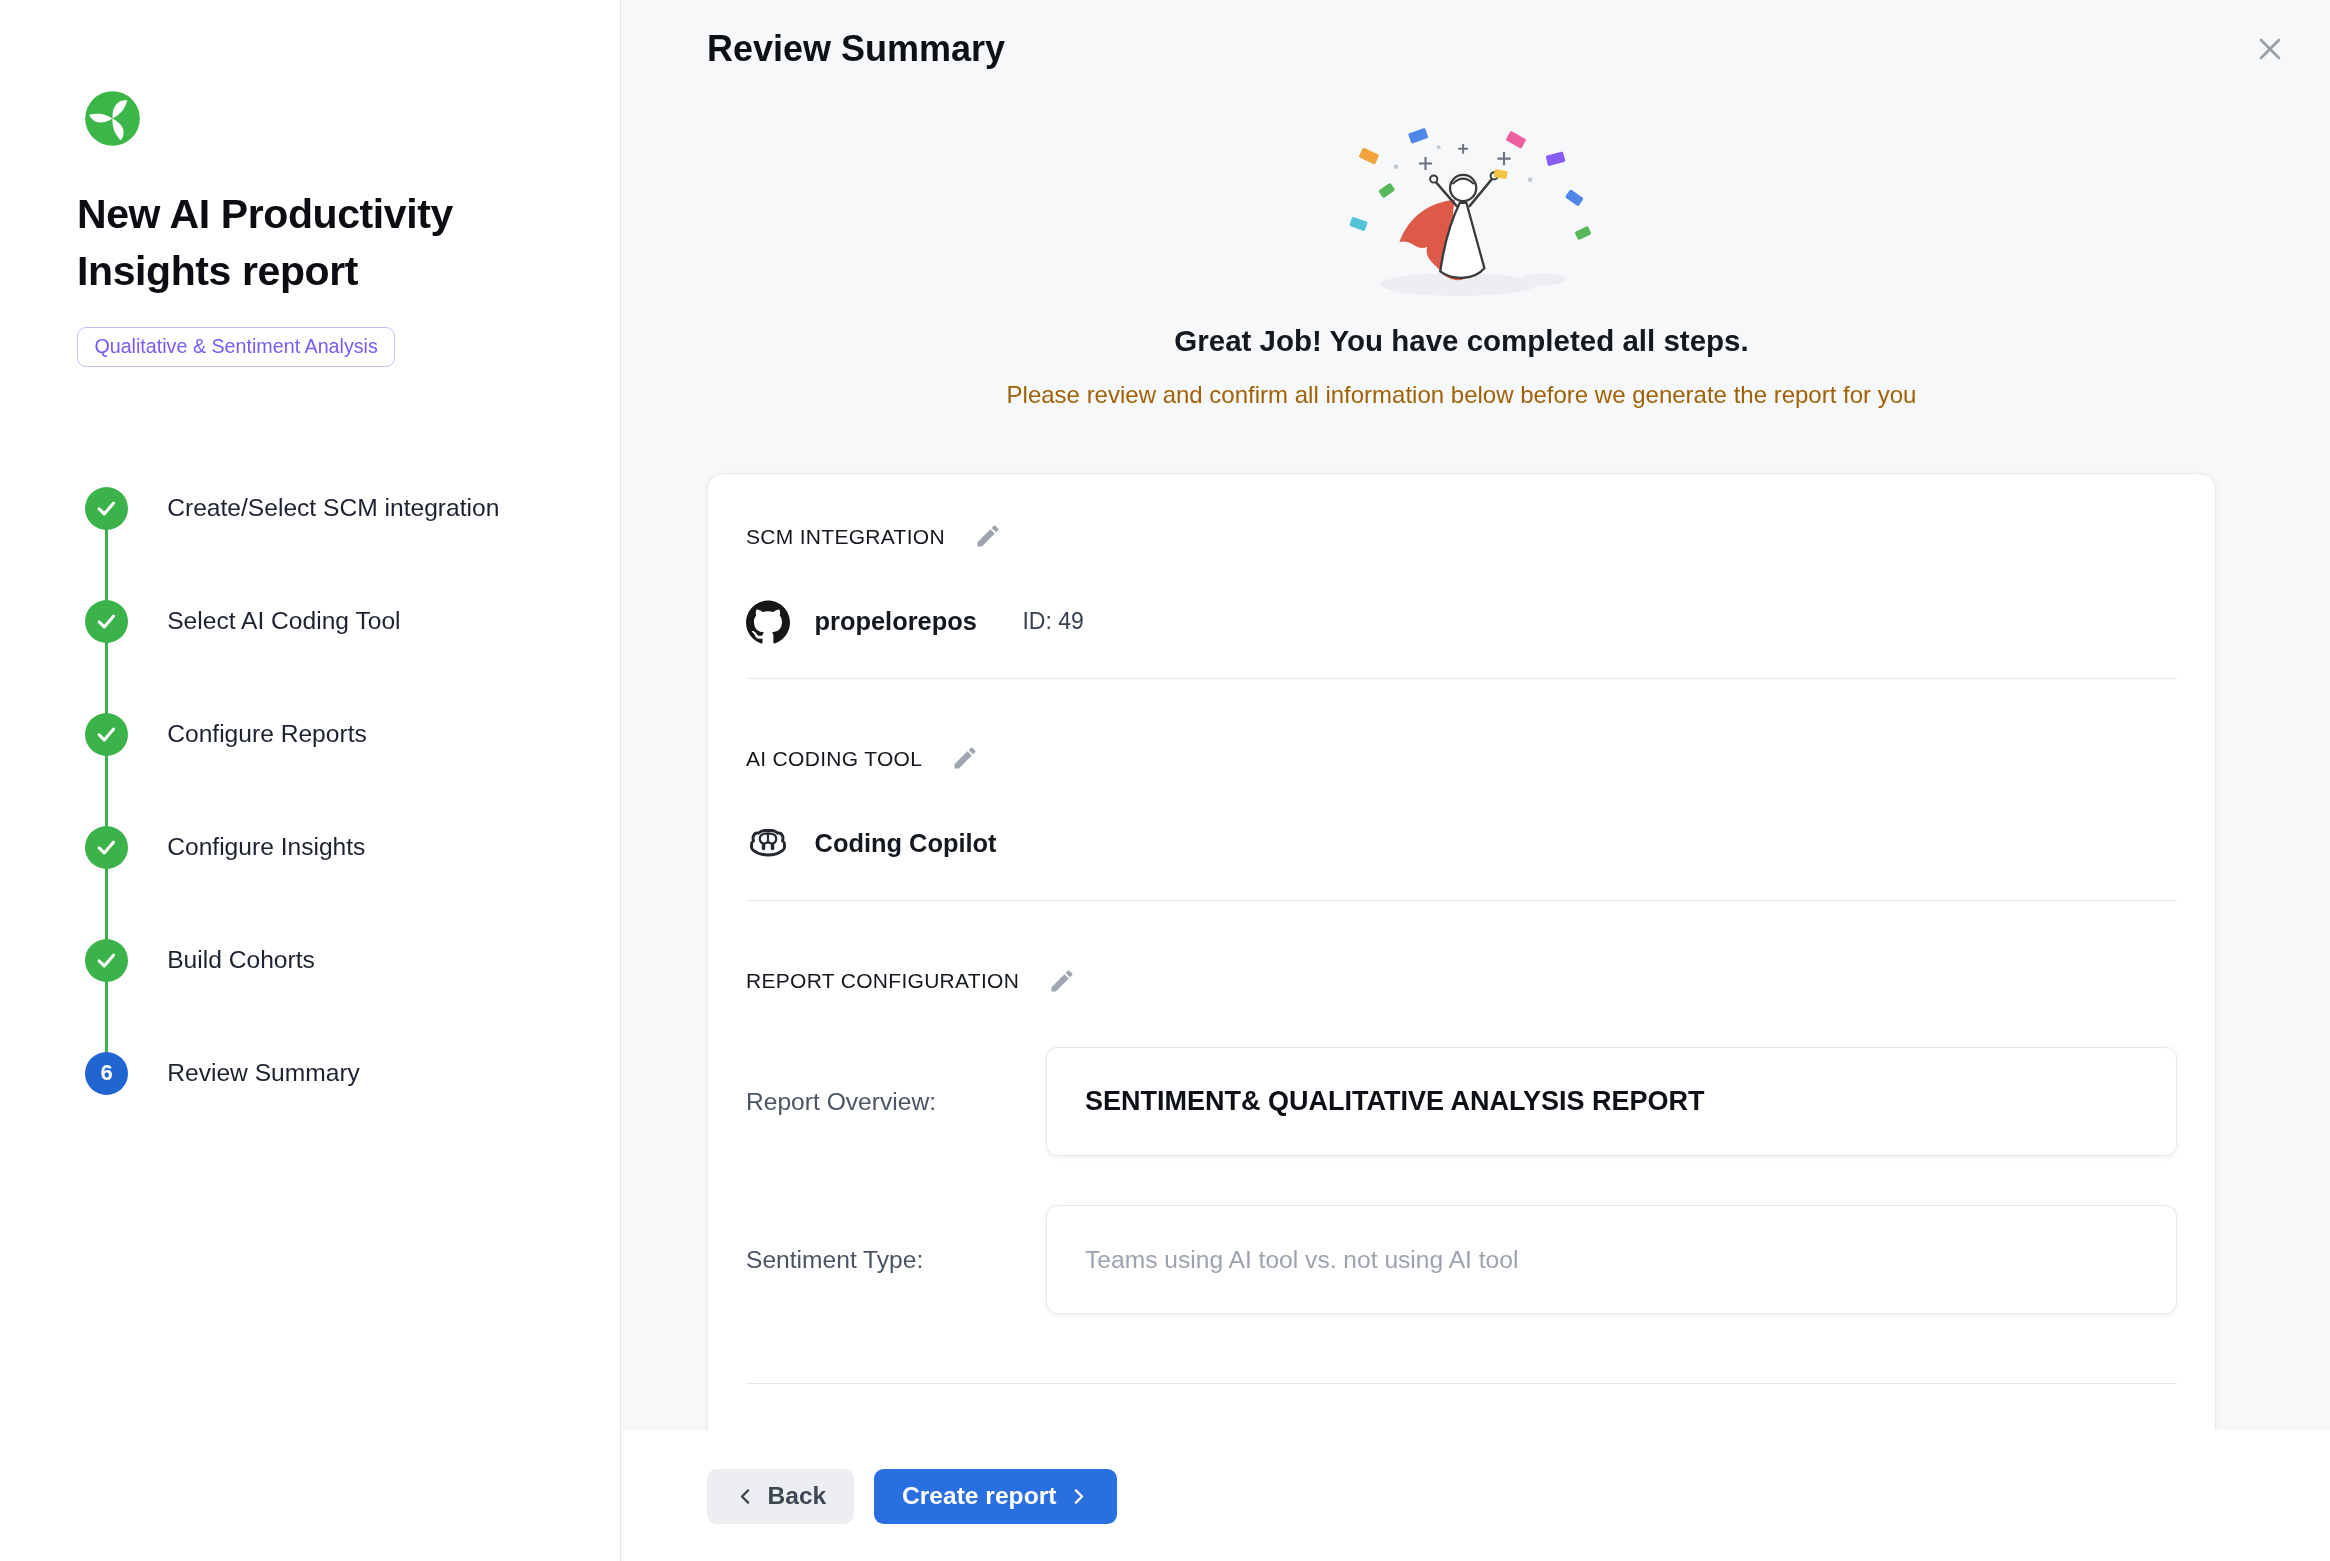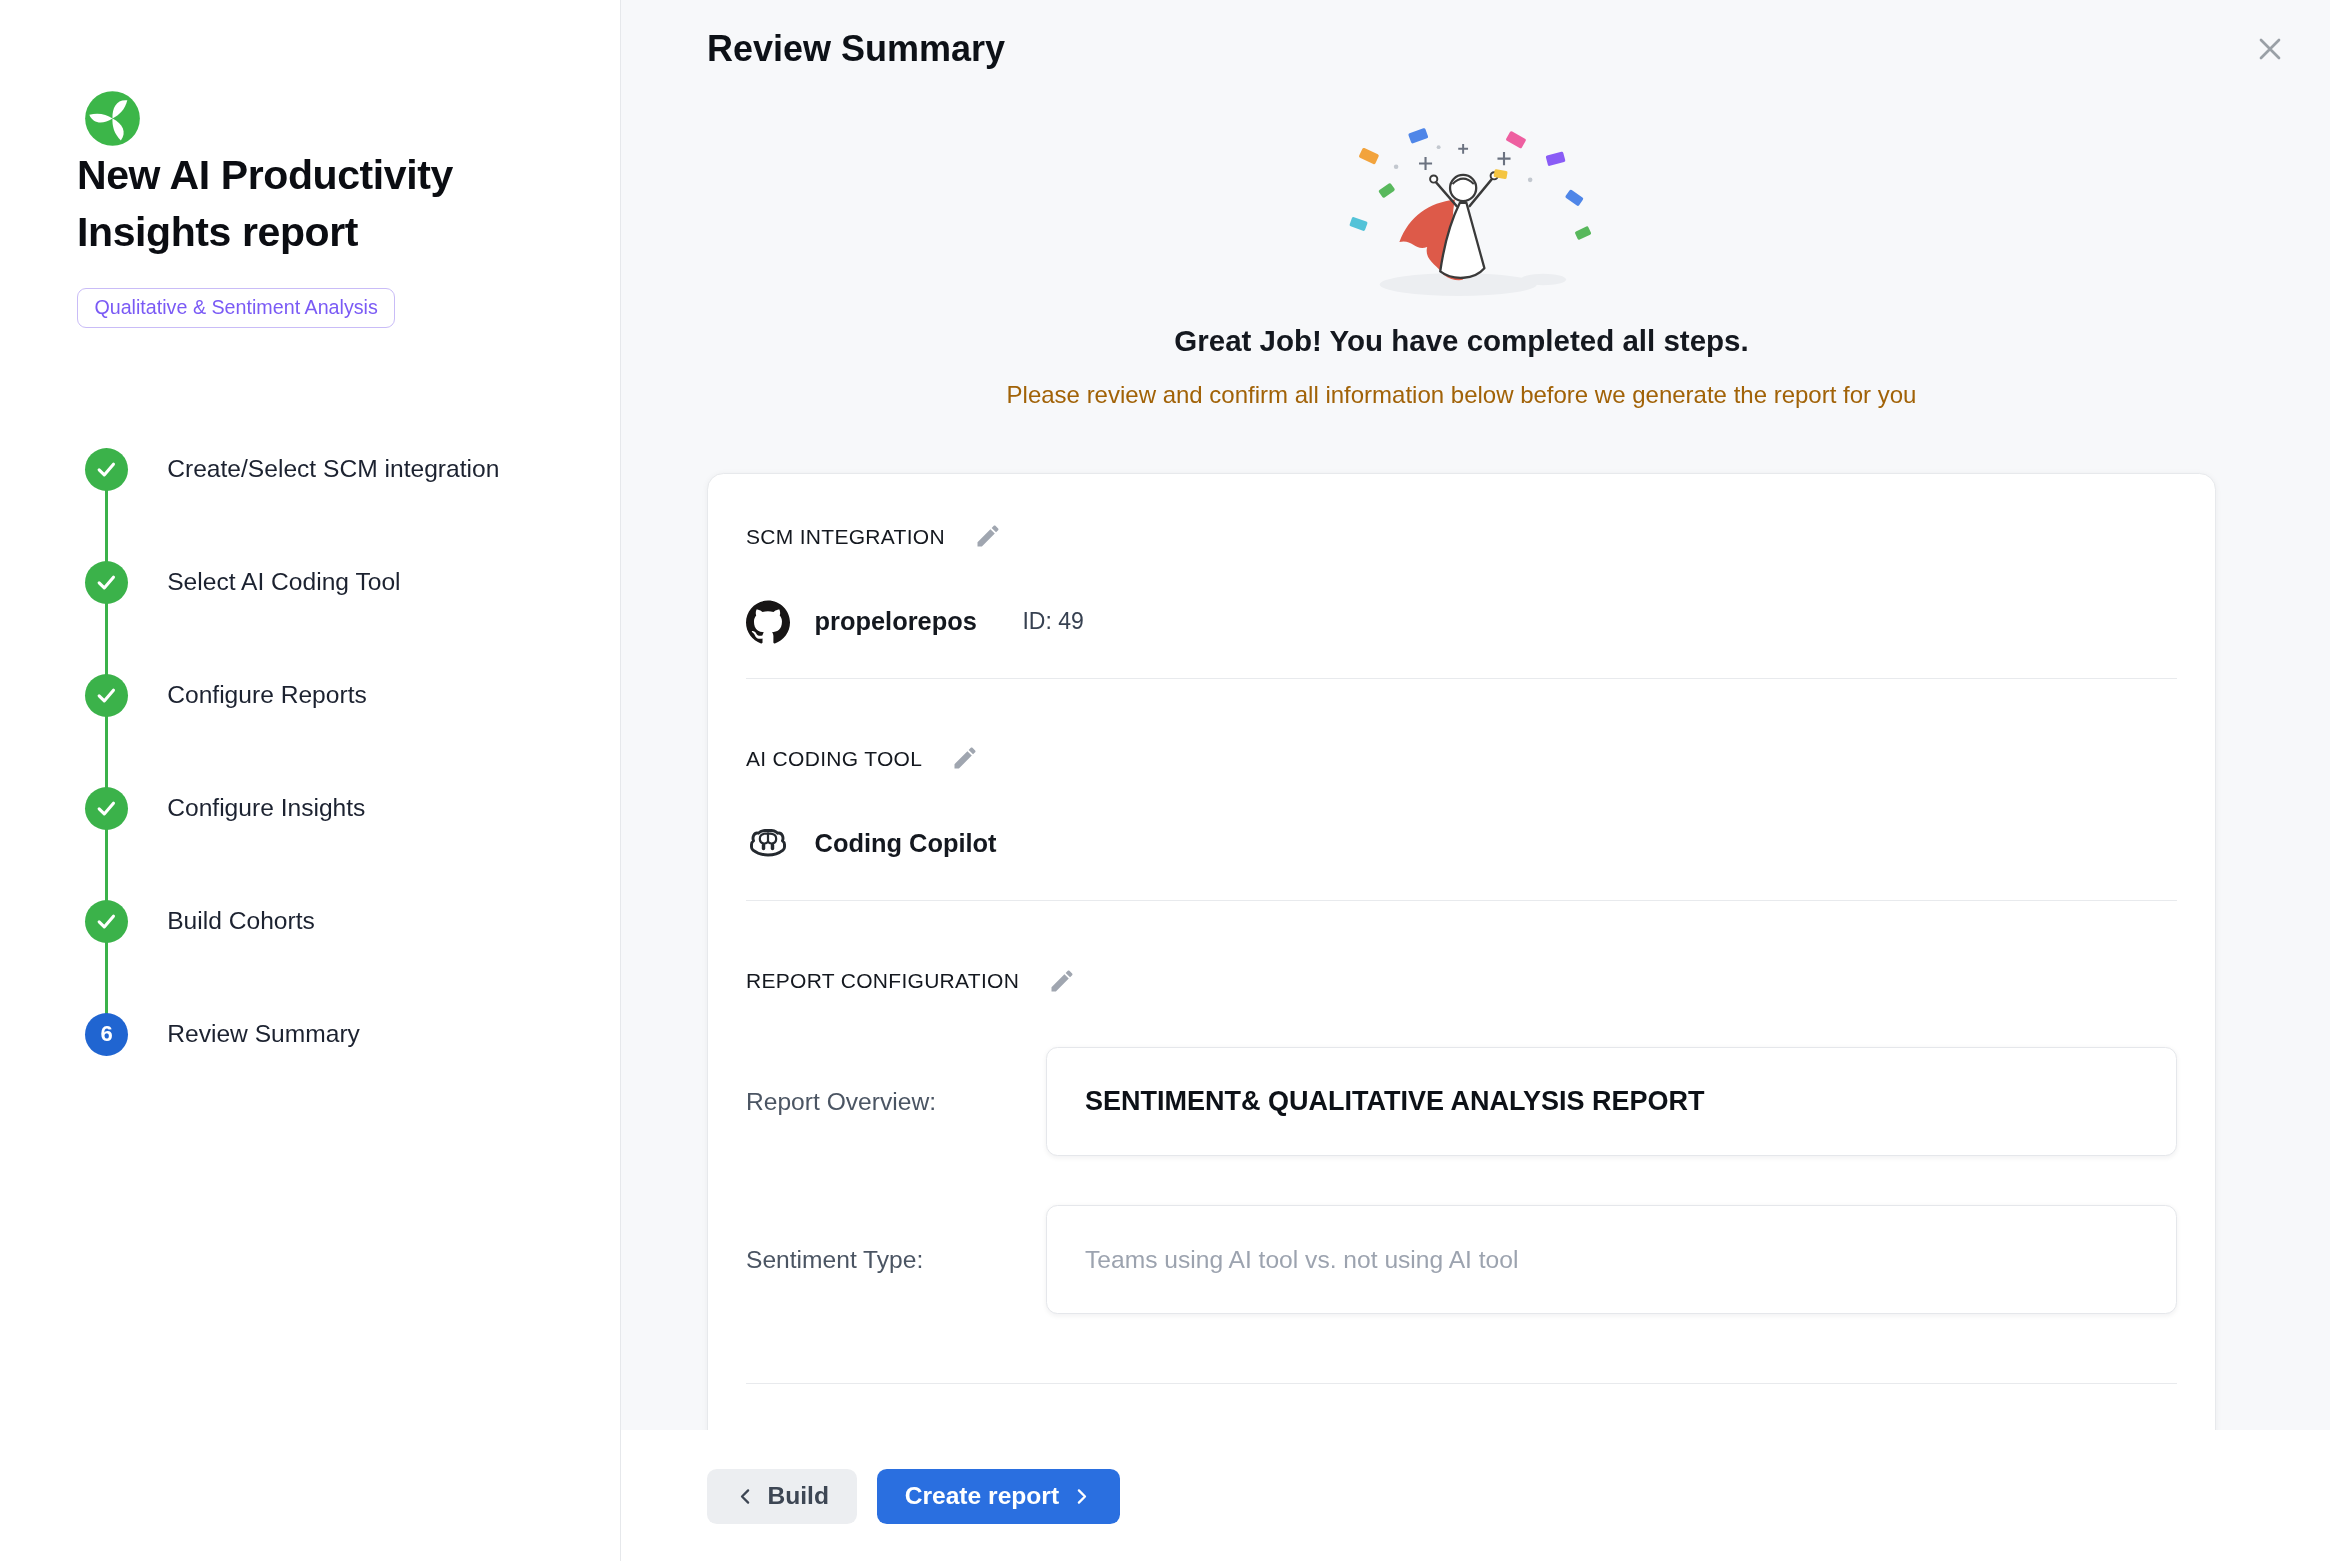--- a/index.html
+++ b/index.html
@@ -17,20 +17,21 @@
     width:621px; min-width:621px; height:100%;
     background:#ffffff;
     border-right:0.8px solid #e6e8eb;
     padding:90px 33px 0 77px;
   }
   .logo {
     width:57px; height:57px; margin-left:6.6px;
     display:block;
   }
   .sidebar-title {
+    margin-top:39px;
     font-size:41px; font-weight:800; line-height:1.4;
     color:#0b0d12; letter-spacing:-0.4px;
     max-width:459px;
   }
   .badge {
     display:inline-block; margin-top:26px;
     font-size:19.7px; color:#7a5af5;
     border:1.6px solid #c9bcf7; border-radius:9px;
     padding:7.4px 16.4px; background:#fff;
   }
@@ -299,21 +300,21 @@
 
       <div class="divider" style="margin-top:69px;"></div>
     </section>
   </div>
 
   <div class="footer">
     <button class="btn btn-back">
       <svg width="21" height="21" viewBox="0 0 24 24">
           <path d="M15 5 L8 12 L15 19" fill="none" stroke="currentColor" stroke-width="2.6" stroke-linecap="round" stroke-linejoin="round"></path>
         </svg>
-      <span>Build</span>
+      <span>Back</span>
     </button>
     <button class="btn btn-create">
       <span>Create report</span>
       <svg width="21" height="21" viewBox="0 0 24 24">
           <path d="M9 5 L16 12 L9 19" fill="none" stroke="currentColor" stroke-width="2.6" stroke-linecap="round" stroke-linejoin="round"></path>
         </svg>
     </button>
   </div>
 </div>
 

